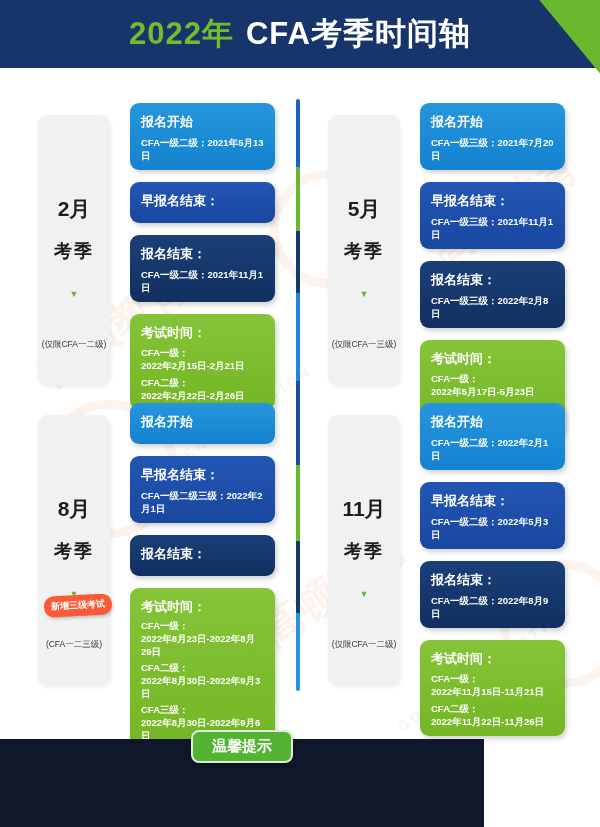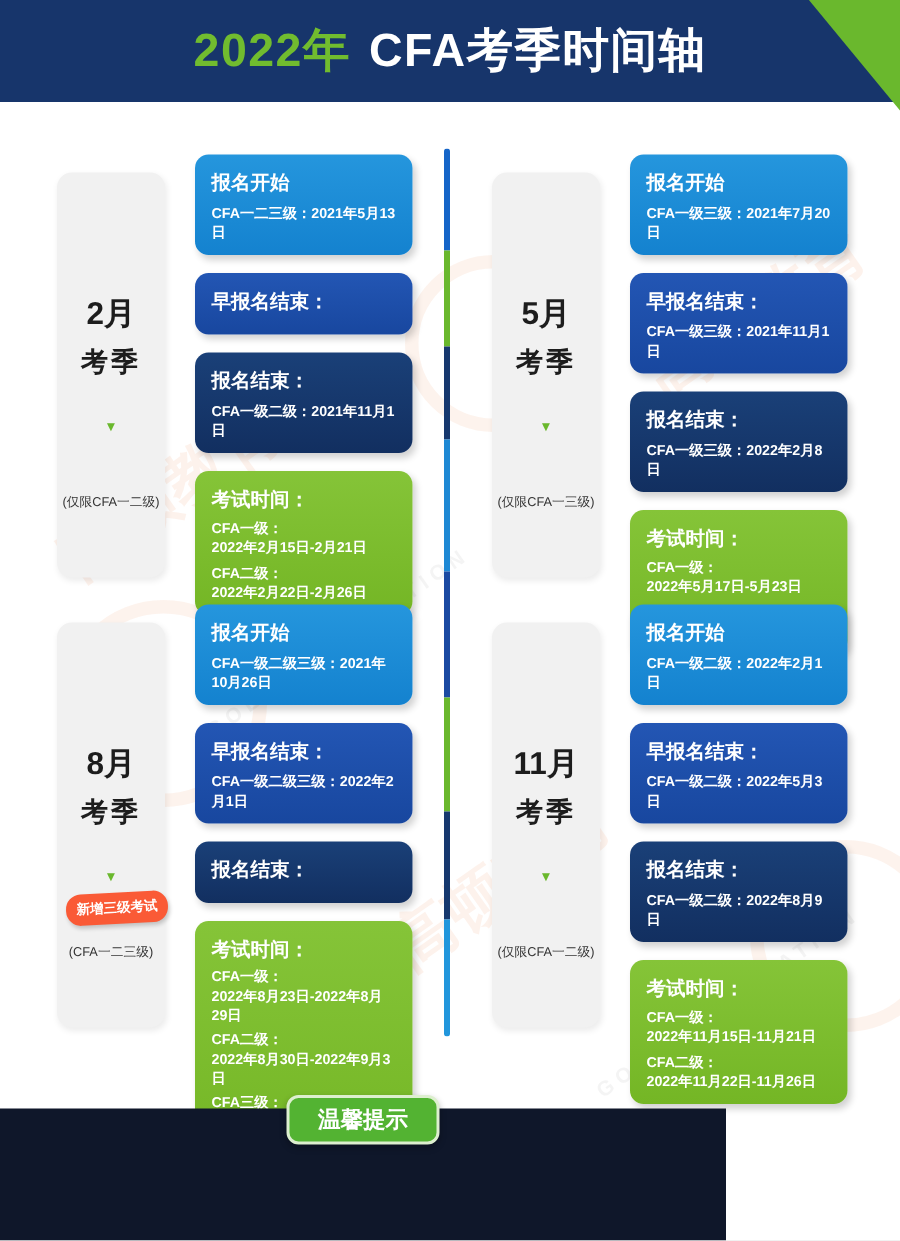--- a/index.html
+++ b/index.html
@@ -46,21 +46,21 @@
   .q1{left:0;top:103px;}
   .q2{left:290px;top:103px;}
   .q3{left:0;top:403px;}
   .q4{left:290px;top:403px;}
   .season-card{
     position:absolute;left:38px;top:12px;width:72px;height:270px;
     background:#f1f1f1;border-radius:10px;box-shadow:1px 2px 4px rgba(0,0,0,0.08);
     display:flex;flex-direction:column;align-items:center;padding-top:80px;box-sizing:border-box;
   }
   .month{font-size:21px;font-weight:900;color:#1d1d1d;}
-  .season-word{font-size:18px;font-weight:900;color:#1d1d1d;margin-top:6px;letter-spacing:2px;}
+  .season-word{font-size:18px;font-weight:900;color:#1d1d1d;margin-top:16px;letter-spacing:2px;}
   .down-arrow{margin-top:26px;color:#6ab82d;font-size:9px;}
   .restriction{margin-top:40px;font-size:8.5px;color:#333;white-space:nowrap;font-weight:normal;text-align:center;}
   .new-badge{
     position:absolute;left:44px;top:192px;z-index:2;
     background:#fa5a36;color:#fff;font-size:9px;font-weight:bold;
     padding:4px 7px;border-radius:10px;transform:rotate(-3deg);
     box-shadow:1px 2px 3px rgba(0,0,0,0.2);white-space:nowrap;
   }
   .boxes{
     position:absolute;left:130px;top:0;width:145px;
@@ -139,21 +139,21 @@
   <section class="quadrant q1">
     <div class="season-card">
       <div class="month">2月</div>
       <div class="season-word">考季</div>
       <div class="down-arrow">▼</div>
       <div class="restriction">(仅限CFA一二级)</div>
     </div>
     <div class="boxes">
       <div class="box b-start">
         <div class="box-label">报名开始</div>
-        <div class="box-detail">CFA一二三级：2021年5月13日</div>
+        <div class="box-detail">CFA一级二级：2021年5月13日</div>
       </div>
       <div class="box b-early">
         <div class="box-label">早报名结束：</div>
       </div>
       <div class="box b-end">
         <div class="box-label">报名结束：</div>
         <div class="box-detail">CFA一级二级：2021年11月1日</div>
       </div>
       <div class="box b-exam">
         <div class="box-label">考试时间：</div>
@@ -207,21 +207,20 @@
     <div class="season-card">
       <div class="month">8月</div>
       <div class="season-word">考季</div>
       <div class="down-arrow">▼</div>
       <div class="restriction">(CFA一二三级)</div>
     </div>
     <div class="new-badge">新增三级考试</div>
     <div class="boxes">
       <div class="box b-start">
         <div class="box-label">报名开始</div>
-        <div class="box-detail">CFA一级二级三级：2021年10月26日</div>
       </div>
       <div class="box b-early">
         <div class="box-label">早报名结束：</div>
         <div class="box-detail">CFA一级二级三级：2022年2月1日</div>
       </div>
       <div class="box b-end">
         <div class="box-label">报名结束：</div>
       </div>
       <div class="box b-exam compact">
         <div class="box-label">考试时间：</div>

